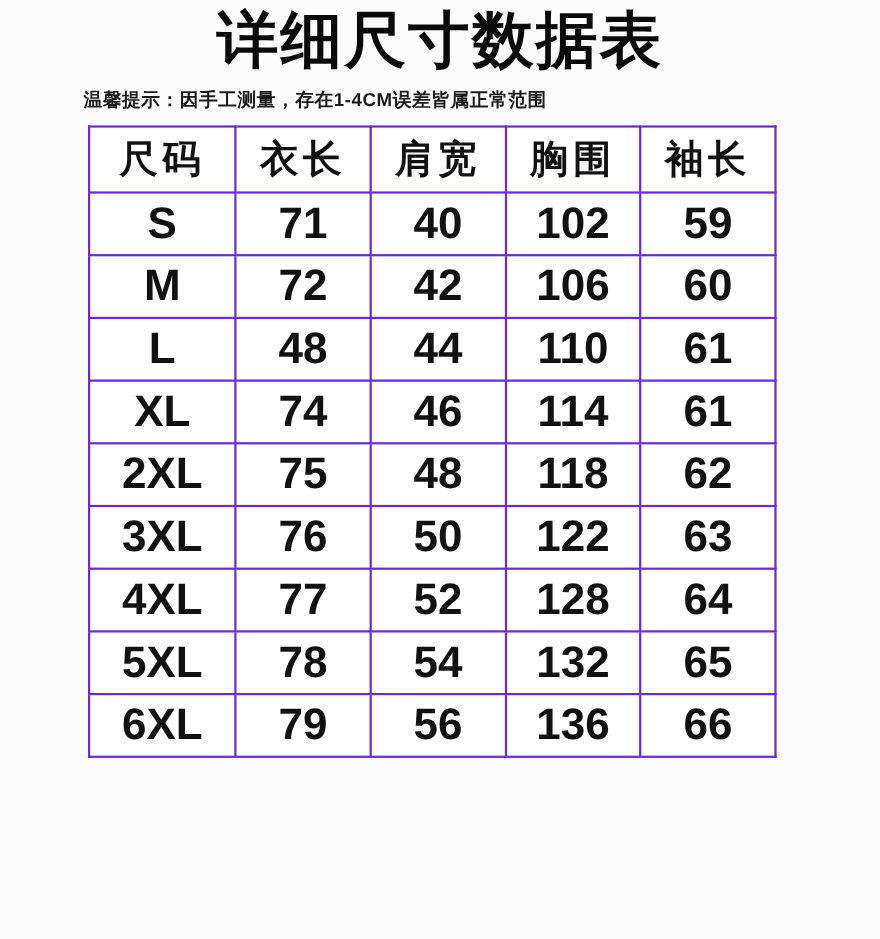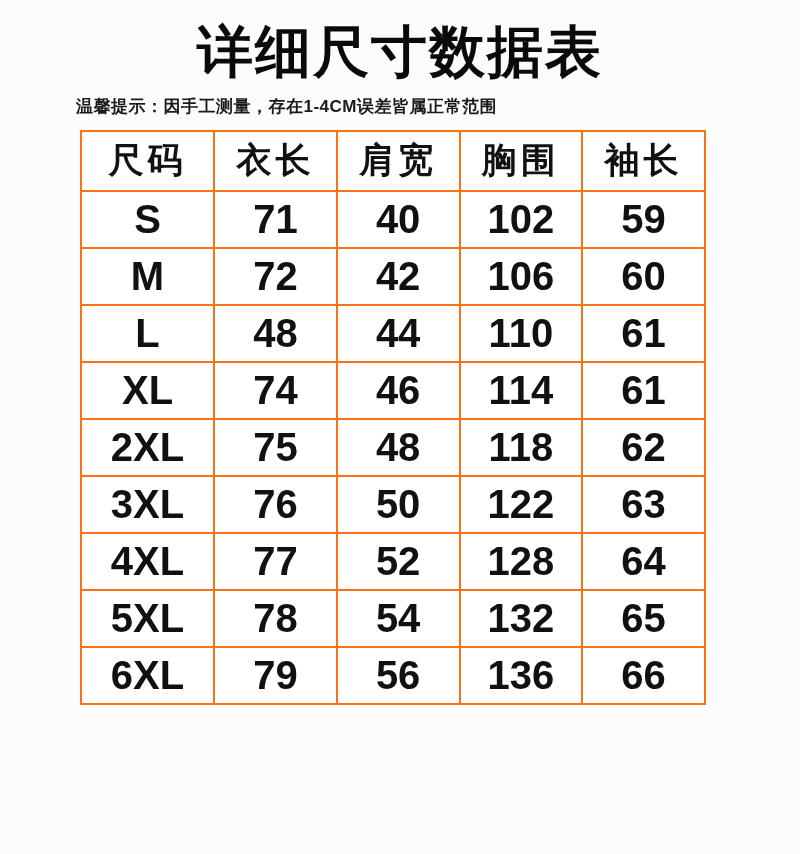--- a/index.html
+++ b/index.html
@@ -11,21 +11,21 @@
     height: 854px;
     background: #fcfcfc;
     font-family: "Liberation Sans", "DejaVu Sans", sans-serif;
     color: #0d0d0d;
     overflow: hidden;
   }
   .page {
     width: 800px;
     height: 854px;
     box-sizing: border-box;
-    padding-top: 16px;
+    padding-top: 0;
   }
   .title {
     margin: 0;
     text-align: center;
     font-size: 56px;
     line-height: 1.3;
     font-weight: 700;
     letter-spacing: 2px;
     color: #0a0a0a;
   }
@@ -38,21 +38,21 @@
   }
   table.size-table {
     margin: 11px 0 0 80px;
     width: 626px;
     border-collapse: collapse;
     table-layout: fixed;
     background: #ffffff;
   }
   table.size-table th,
   table.size-table td {
-    border: 2px solid #f97316;
+    border: 2px solid #6d28d9;
     text-align: center;
     vertical-align: middle;
     padding: 0;
     color: #111111;
     background: #ffffff;
   }
   table.size-table th {
     height: 58px;
     font-size: 35px;
     font-weight: 600;

